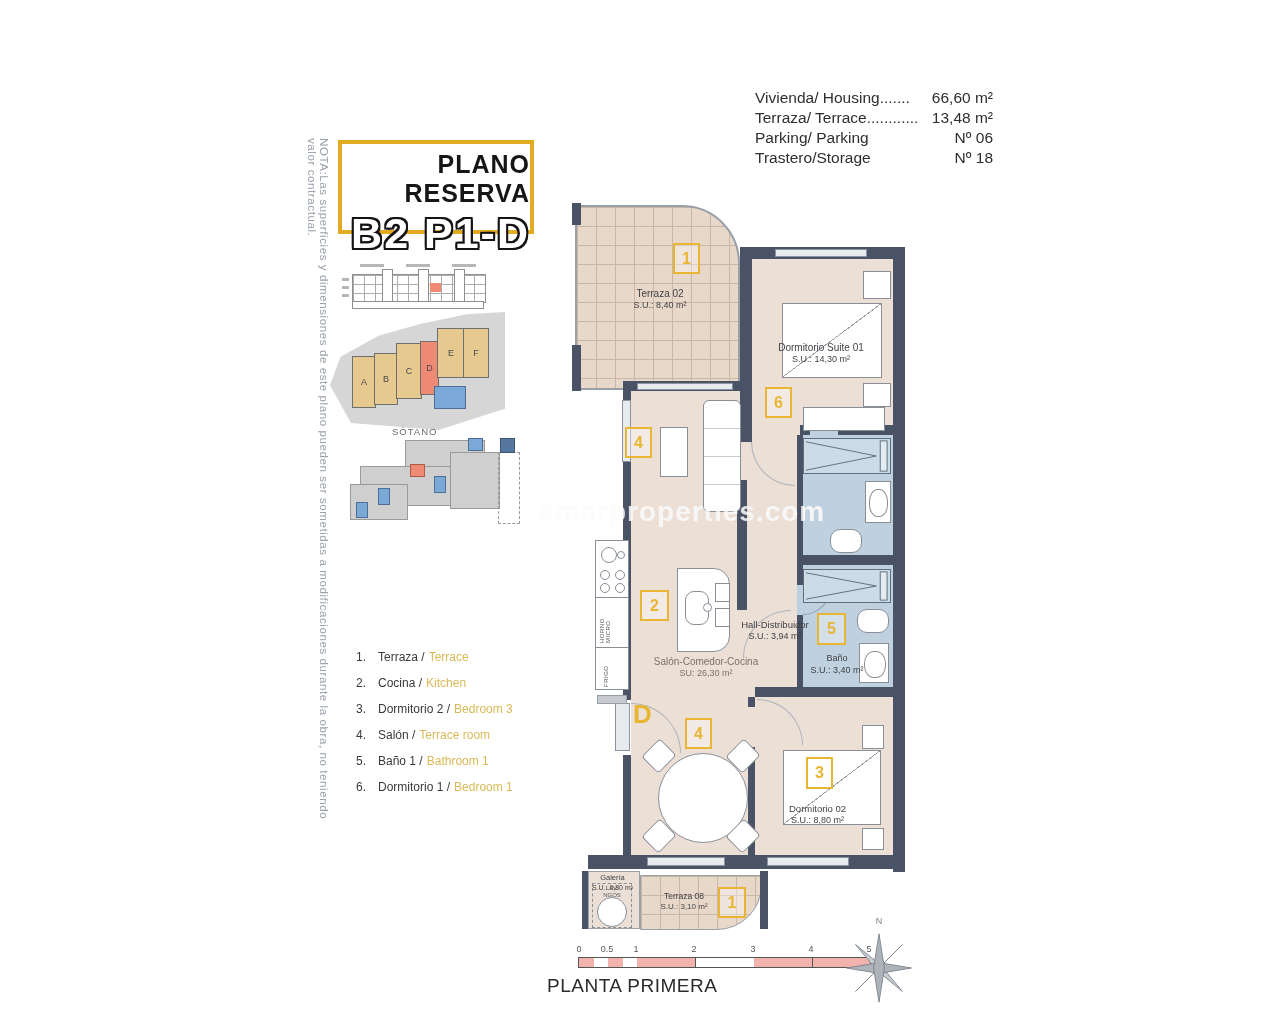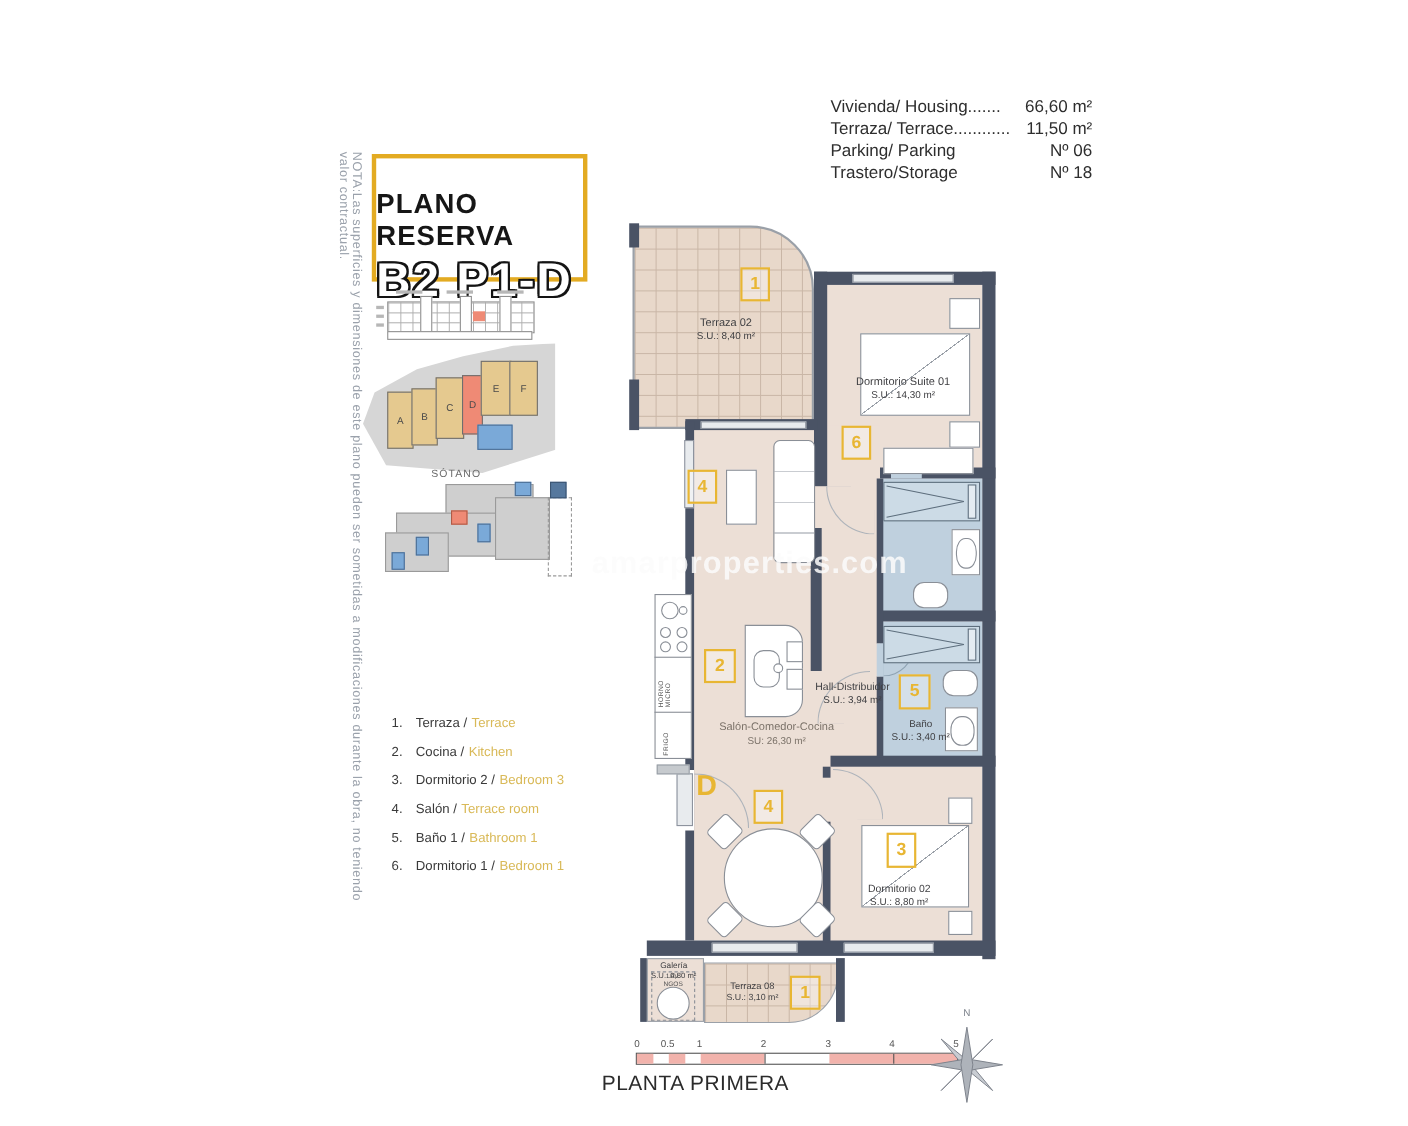--- a/index.html
+++ b/index.html
@@ -2,21 +2,21 @@
 <html><head>
 <meta charset="utf-8">
 <style>
   html,body{margin:0;padding:0;background:#ffffff;}
   .page{position:relative;width:1280px;height:1024px;background:#fff;overflow:hidden;
         font-family:"Liberation Sans","DejaVu Sans",sans-serif;color:#333;}
   .abs{position:absolute;}
 
   
   .note{writing-mode:vertical-rl;font-size:11.5px;letter-spacing:.6px;color:#9aa1ab;}
-  .titlebox{border:4px solid #e3ab22;background:#fff;text-align:left;padding-top:28px;}
+  .titlebox{border:4px solid #e3ab22;background:#fff;text-align:right;padding-top:6px;}
   .titlebox .l1{font-size:25px;font-weight:600;letter-spacing:1px;color:#161616;}
   .titlebox .l2{font-size:43px;font-weight:800;letter-spacing:2px;color:#ffffff;margin-top:1px;
     text-shadow:-2px -2px 0 #141414,2px -2px 0 #141414,-2px 2px 0 #141414,2px 2px 0 #141414,
                 -2px 0 0 #141414,2px 0 0 #141414,0 -2px 0 #141414,0 2px 0 #141414;}
 
   
   .specs{width:238px;font-size:15.5px;color:#2e2e2e;}
   .specs .row{display:flex;line-height:20px;}
   .specs .val{margin-left:auto;}
 
@@ -78,21 +78,21 @@
     <div class="l2">B2 P1-D</div>
   </div>
 
   <div class="abs specs" style="left:755px;top:88px;">
     <div class="row">
       <span>Vivienda/ Housing.......</span>
       <span class="val">66,60 m²</span>
     </div>
     <div class="row">
       <span>Terraza/ Terrace............</span>
-      <span class="val">11,50 m²</span>
+      <span class="val">13,48 m²</span>
     </div>
     <div class="row">
       <span>Parking/ Parking</span>
       <span class="val">Nº 06</span>
     </div>
     <div class="row">
       <span>Trastero/Storage</span>
       <span class="val">Nº 18</span>
     </div>
   </div>

